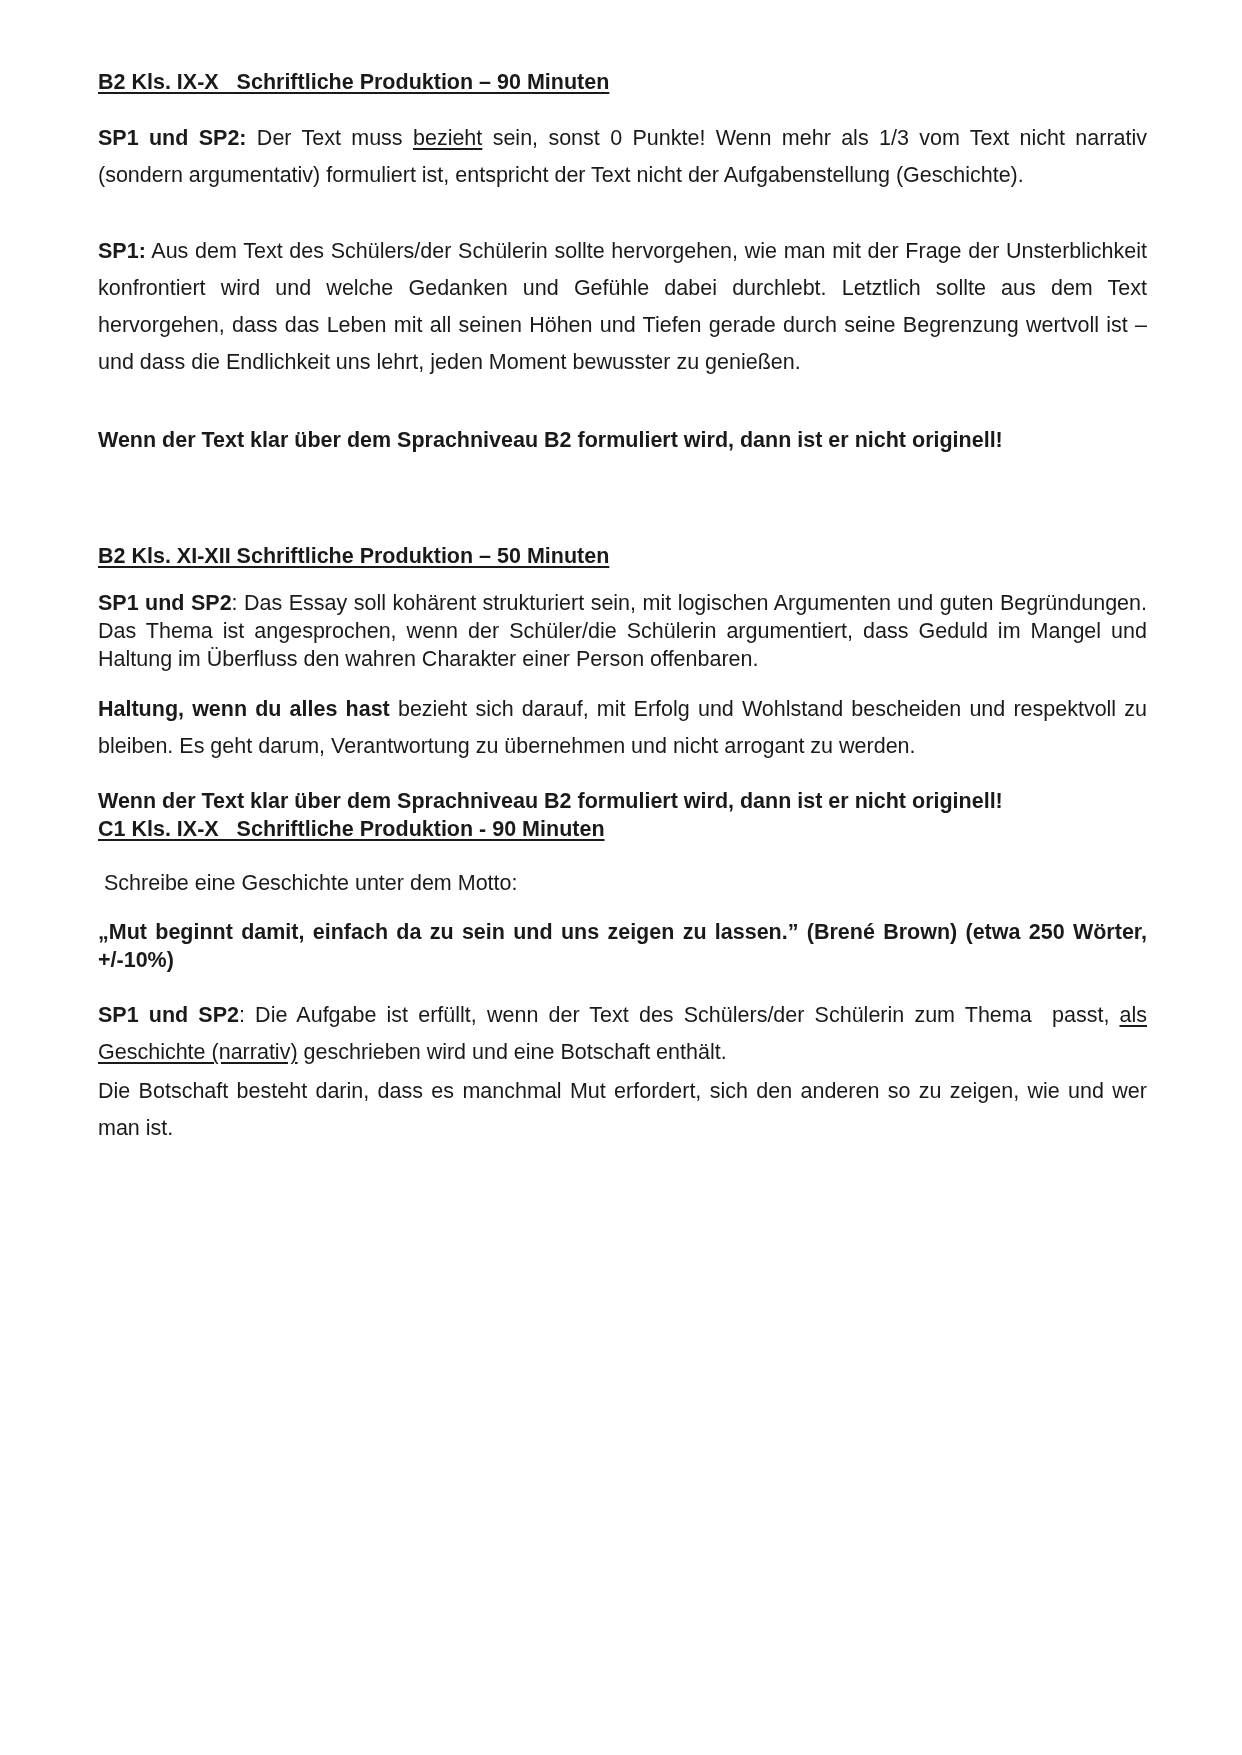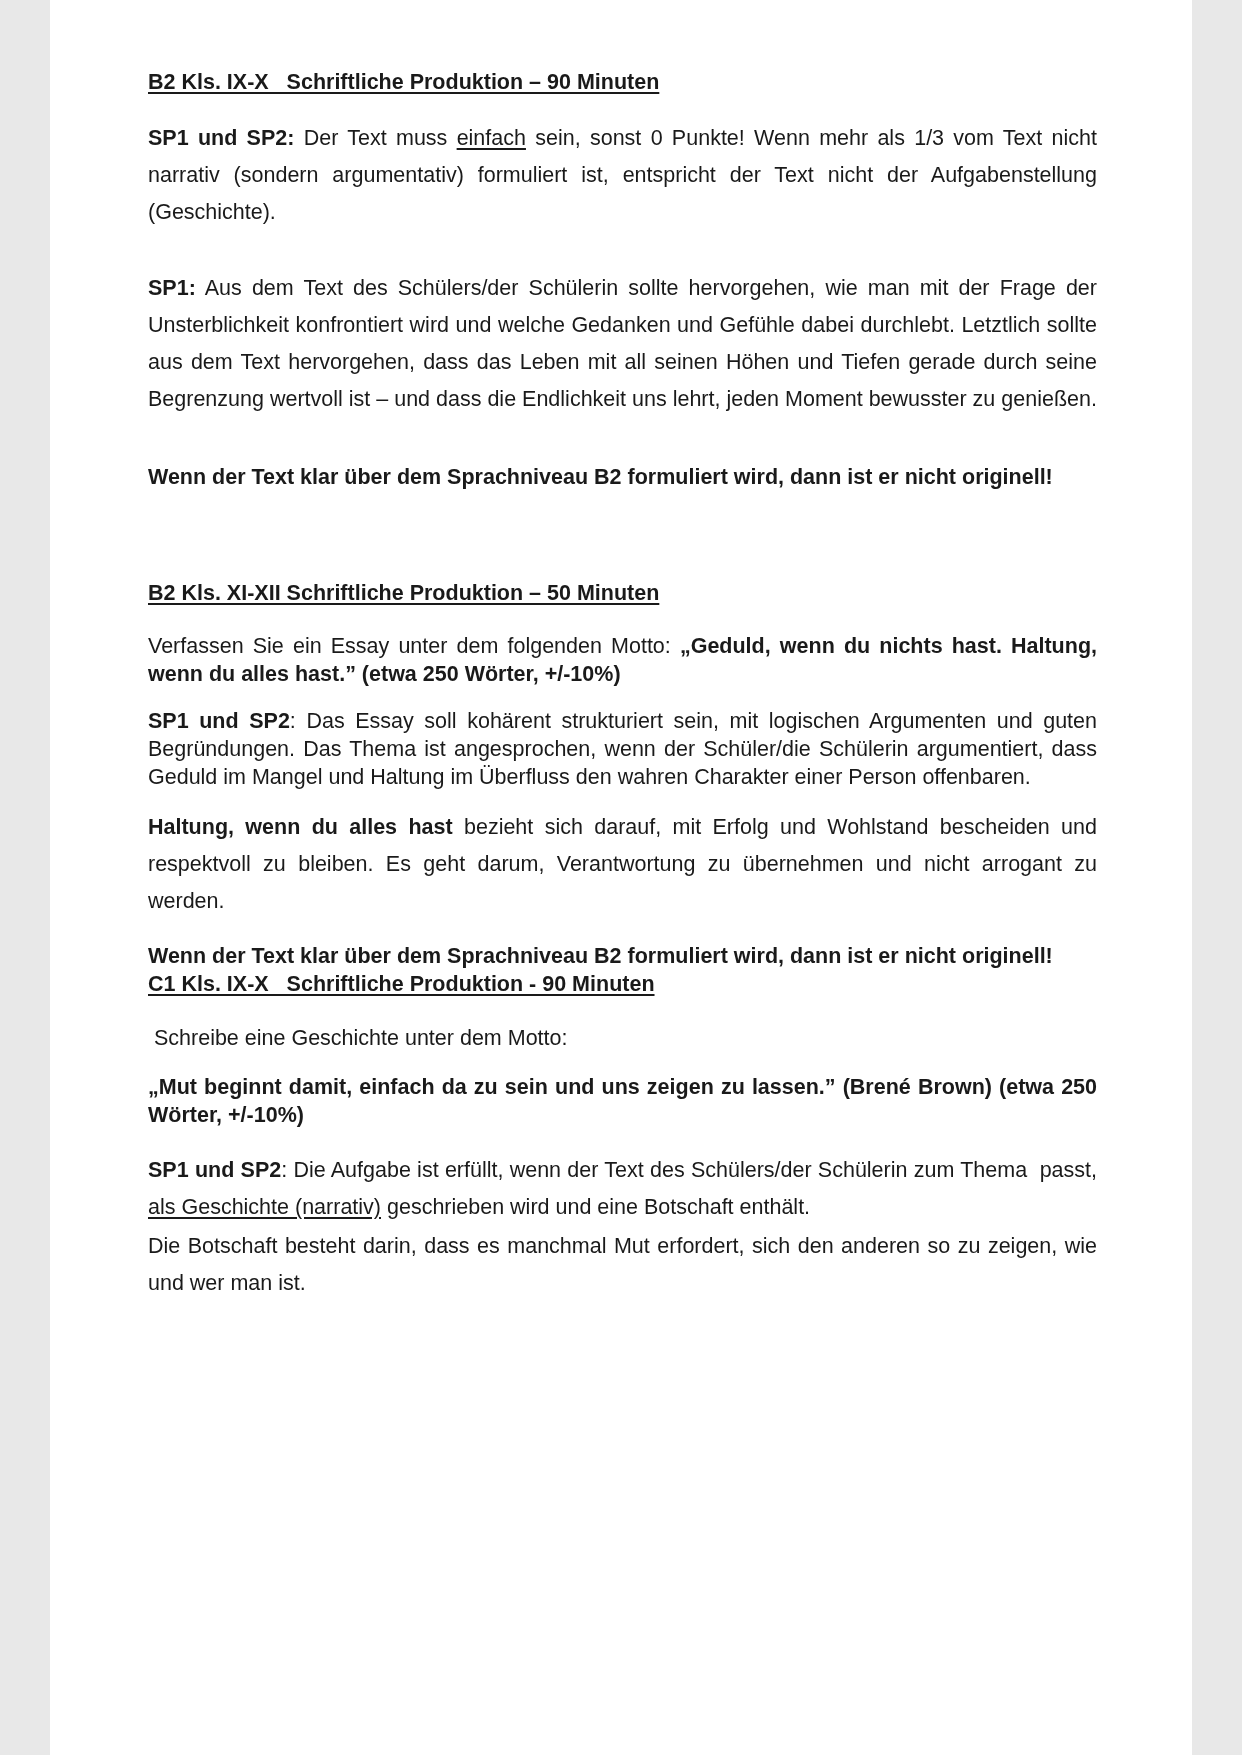--- a/index.html
+++ b/index.html
@@ -1,17 +1,17 @@
 <!DOCTYPE html>
 <html><head>
 <meta charset="utf-8">
 <style>
   html, body { margin: 0; padding: 0; background: #e8e8e8; }
   .page {
-    width: 1142px;
+    width: 1242px;
     height: 1755px;
     box-sizing: border-box;
     margin: 0 auto;
     background: #ffffff;
     color: #1a1a1a;
     font-family: "Liberation Sans", "DejaVu Sans", sans-serif;
     font-size: 21.5px;
     padding: 68px 95px 0 98px;
     overflow: hidden;
   }
@@ -44,31 +44,30 @@
 </style>
 </head>
 <body>
 
 <div class="page">
 
   <section>
     <h2 class="hd"><span>B2 Kls. IX-X&nbsp; &nbsp;Schriftliche Produktion – 90 Minuten</span></h2>
 
 
-    <p class="para wide mt24"><span class="b">SP1 und SP2:</span><span> Der Text muss </span><span class="u">einfach</span><span> sein, sonst 0 Punkte! Wenn mehr als 1/3 vom Text nicht narrativ (sondern argumentativ) formuliert ist, entspricht der Text nicht der Aufgabenstellung (Geschichte).</span></p>
+    <p class="para wide mt24"><span class="b">SP1 und SP2:</span><span> Der Text muss </span><span class="u">bezieht</span><span> sein, sonst 0 Punkte! Wenn mehr als 1/3 vom Text nicht narrativ (sondern argumentativ) formuliert ist, entspricht der Text nicht der Aufgabenstellung (Geschichte).</span></p>
 
     <p class="para wide mt39"><span class="b">SP1:</span><span> Aus dem Text des Schülers/der Schülerin sollte hervorgehen, wie man mit der Frage der Unsterblichkeit konfrontiert wird und welche Gedanken und Gefühle dabei durchlebt. Letztlich sollte aus dem Text hervorgehen, dass das Leben mit all seinen Höhen und Tiefen gerade durch seine Begrenzung wertvoll ist – und dass die Endlichkeit uns lehrt, jeden Moment bewusster zu genießen.</span></p>
 
     <p class="para tight mt45"><span class="b">Wenn der Text klar über dem Sprachniveau B2 formuliert wird, dann ist er nicht originell!</span></p>
   </section>
 
   <section>
     <h2 class="hd mt88"><span>B2 Kls. XI-XII Schriftliche Produktion – 50 Minuten</span></h2>
 
-    <p class="para tight mt25"><span>Verfassen Sie ein Essay unter dem folgenden Motto: </span><span class="b">„Geduld, wenn du nichts hast. Haltung, wenn du alles hast.” (etwa 250 Wörter, +/-10%)</span></p>
 
     <p class="para tight mt19"><span class="b">SP1 und SP2</span><span>: Das Essay soll kohärent strukturiert sein, mit logischen Argumenten und guten Begründungen. Das Thema ist angesprochen, wenn der Schüler/die Schülerin argumentiert, dass Geduld im Mangel und Haltung im Überfluss den wahren Charakter einer Person offenbaren.</span></p>
 
 
     <p class="para wide mt18"><span class="b">Haltung, wenn du alles hast</span><span> bezieht sich darauf, mit Erfolg und Wohlstand bescheiden und respektvoll zu bleiben. Es geht darum, Verantwortung zu übernehmen und nicht arrogant zu werden.</span></p>
 
     <p class="para tight mt22"><span class="b">Wenn der Text klar über dem Sprachniveau B2 formuliert wird, dann ist er nicht originell!</span></p>
   </section>
 
   <section>

